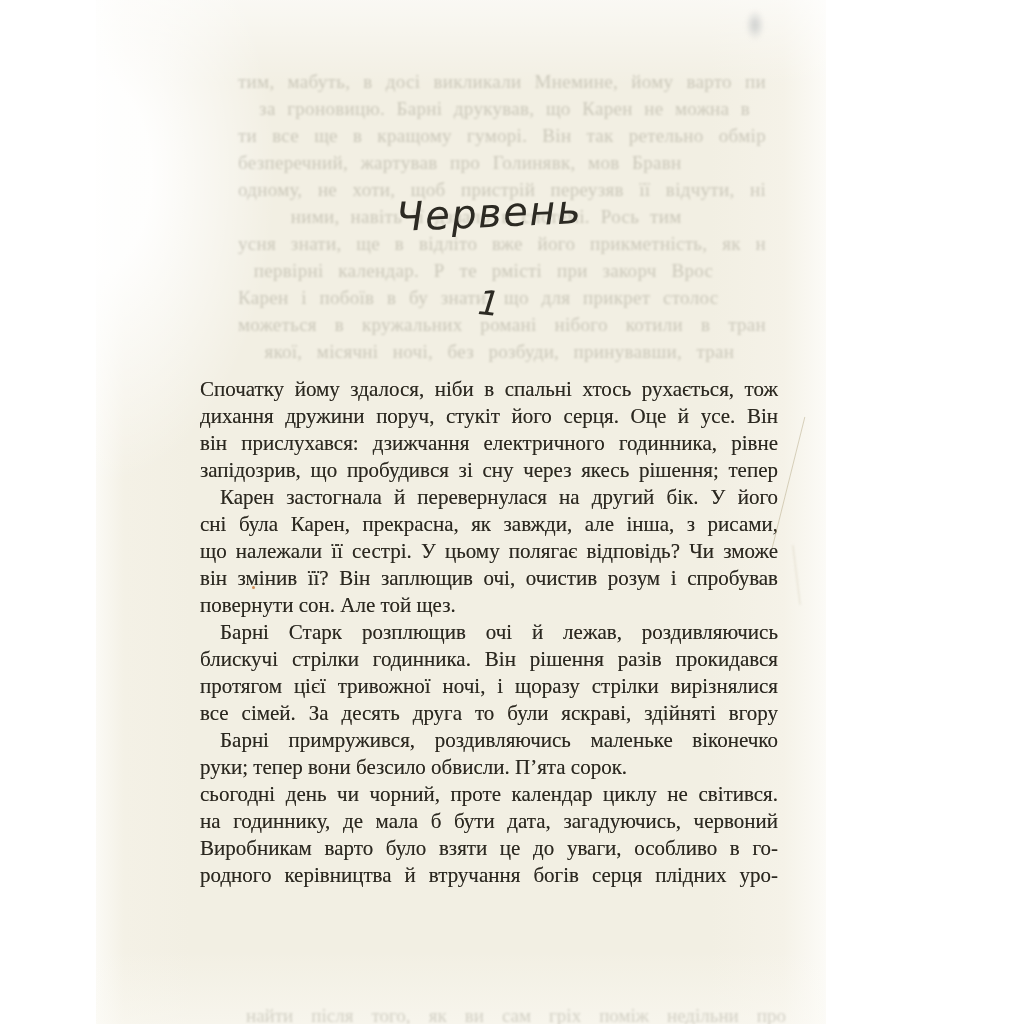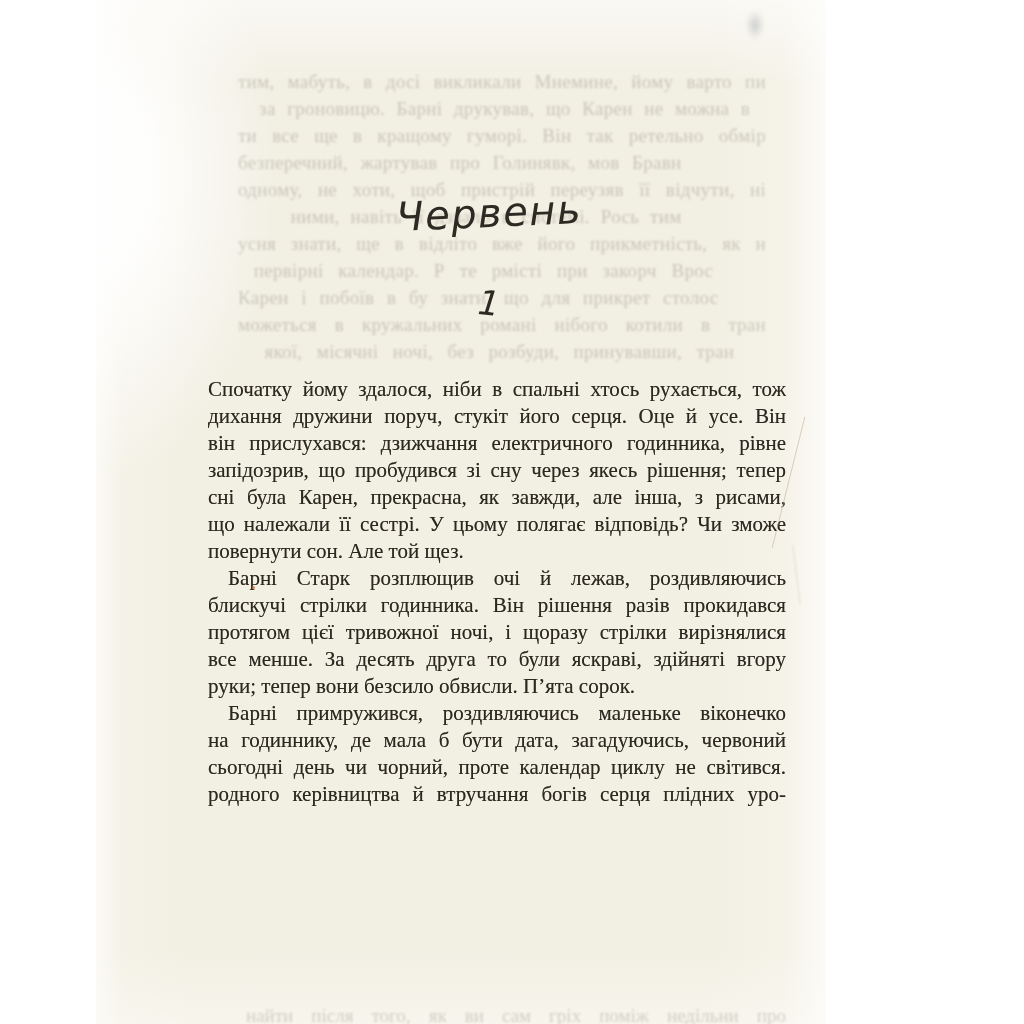--- a/index.html
+++ b/index.html
@@ -34,21 +34,21 @@
 
   
   .chapter-title{position:absolute;left:104px;top:190px;width:578px;text-align:center;
     font-family:"DejaVu Sans",sans-serif;font-style:italic;font-size:40px;font-weight:400;
     color:#2c2a23;letter-spacing:1.5px;transform:rotate(-2.5deg)}
   .chapter-number{position:absolute;left:104px;top:283px;width:578px;text-align:center;
     font-family:"DejaVu Sans",sans-serif;font-style:italic;font-size:34px;
     color:#2c2a23;transform:rotate(6deg)}
 
   
-  .body-text{position:absolute;left:112px;top:376px;width:578px;
+  .body-text{position:absolute;left:104px;top:376px;width:578px;
     font-size:21px;color:#2b2820;text-shadow:0 0 .5px rgba(43,40,32,.5)}
   .tline{height:27px;line-height:27px;text-align:justify;text-align-last:justify;
     white-space:nowrap}
   .tline.indent{padding-left:20px}
   .tline.endline{text-align-last:left}
 
   
   .smudge{position:absolute;left:650px;top:10px;width:18px;height:30px;border-radius:50%;
     background:radial-gradient(rgba(145,152,158,.45),rgba(145,152,158,0) 70%);filter:blur(2.5px)}
   .crease-a{position:absolute;left:692px;top:415px;width:1px;height:135px;
@@ -80,31 +80,34 @@
 
     <div class="chapter-title">Червень</div>
 
     <div class="chapter-number">1</div>
 
     <div class="body-text" id="body-text">
         <div class="tline">Спочатку йому здалося, ніби в спальні хтось рухається, тож</div>
         <div class="tline">дихання дружини поруч, стукіт його серця. Оце й усе. Він</div>
         <div class="tline">він прислухався: дзижчання електричного годинника, рівне</div>
         <div class="tline">запідозрив, що пробудився зі сну через якесь рішення; тепер</div>
+        <div class="tline indent">Карен застогнала й перевернулася на другий бік. У його</div>
         <div class="tline">сні була Карен, прекрасна, як завжди, але інша, з рисами,</div>
         <div class="tline">що належали її сестрі. У цьому полягає відповідь? Чи зможе</div>
+        <div class="tline">він змінив її? Він заплющив очі, очистив розум і спробував</div>
         <div class="tline endline">повернути сон. Але той щез.</div>
         <div class="tline indent">Барні Старк розплющив очі й лежав, роздивляючись</div>
         <div class="tline">блискучі стрілки годинника. Він рішення разів прокидався</div>
         <div class="tline">протягом цієї тривожної ночі, і щоразу стрілки вирізнялися</div>
-        <div class="tline">все менше. За десять друга то були яскраві, здійняті вгору</div>
+        <div class="tline">все сімей. За десять друга то були яскраві, здійняті вгору</div>
+        <div class="tline indent">Барні примружився, роздивляючись маленьке віконечко</div>
         <div class="tline endline">руки; тепер вони безсило обвисли. П’ята сорок.</div>
-        <div class="tline indent">Барні примружився, роздивляючись маленьке віконечко</div>
+        <div class="tline">сьогодні день чи чорний, проте календар циклу не світився.</div>
         <div class="tline">на годиннику, де мала б бути дата, загадуючись, червоний</div>
-        <div class="tline">сьогодні день чи чорний, проте календар циклу не світився.</div>
+        <div class="tline">Виробникам варто було взяти це до уваги, особливо в го-</div>
         <div class="tline">родного керівництва й втручання богів серця плідних уро-</div>
       </div>
 
     <div class="bleed-bottom">найти після того, як ви сам гріх поміж недільни про</div>
 
     <div class="smudge"></div>
     <div class="crease-a"></div>
     <div class="crease-b"></div>
     <div class="speck"></div>
   </div>

